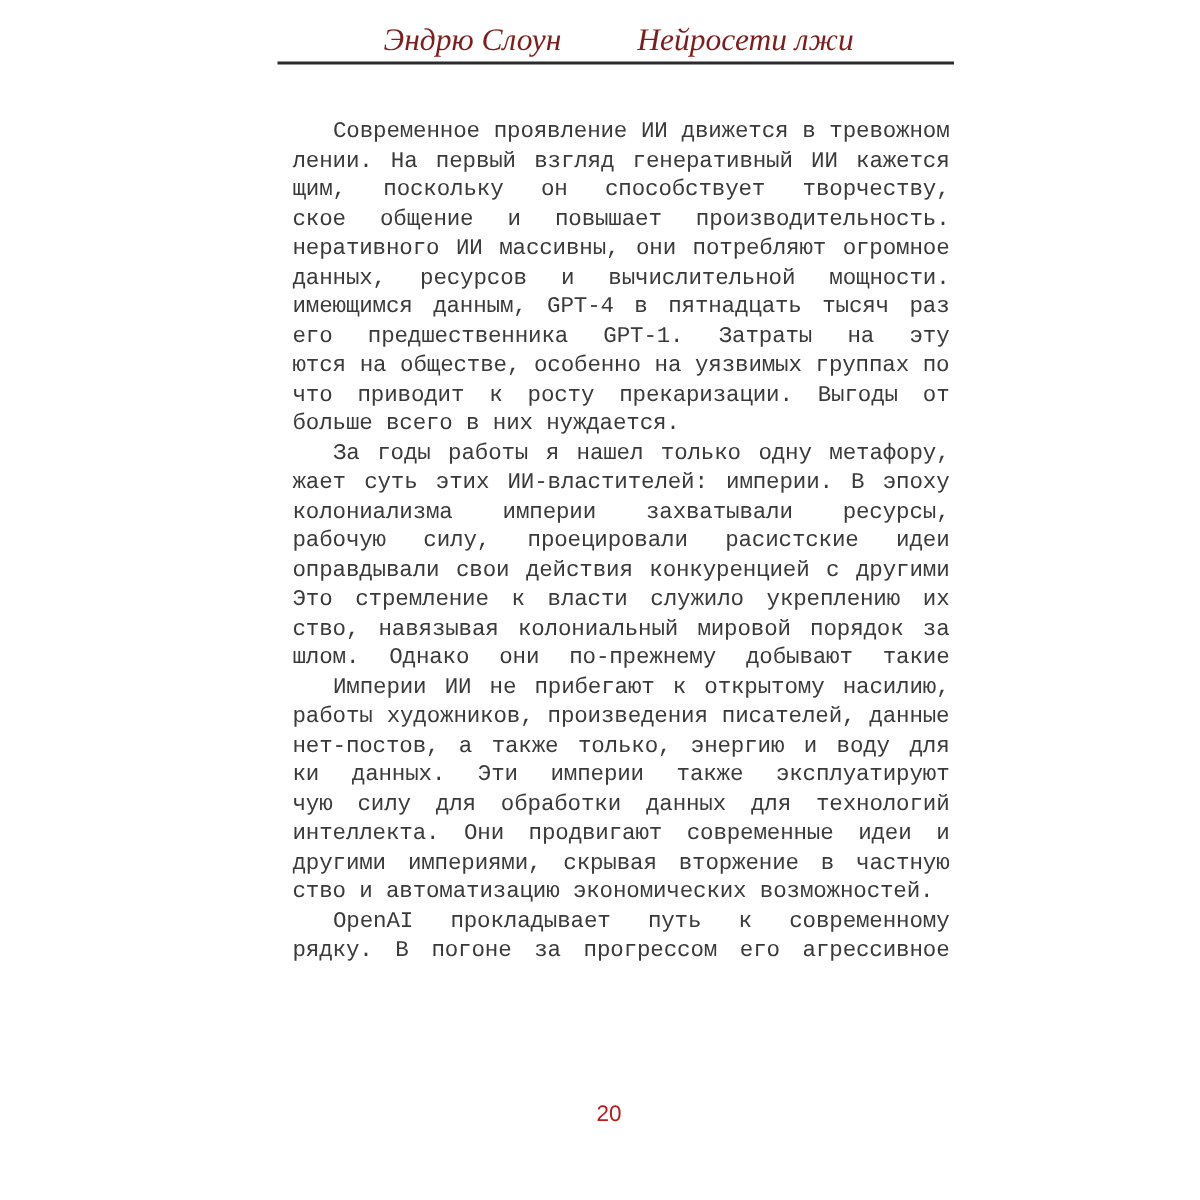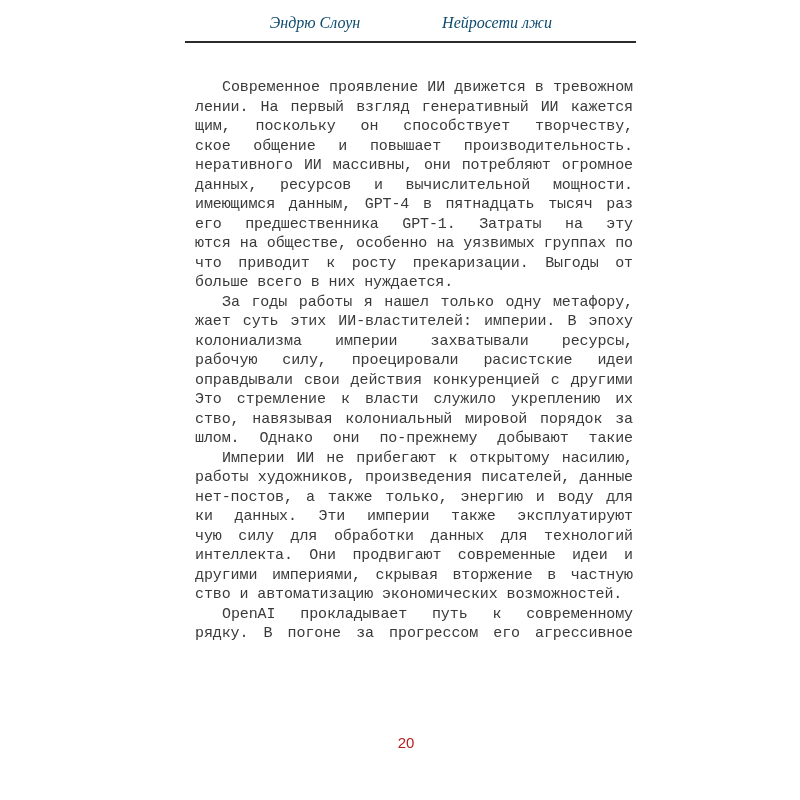--- a/index.html
+++ b/index.html
@@ -11,22 +11,22 @@
     font-family: "Liberation Serif", serif;
     overflow: hidden;
   }
   .running-head {
     position: absolute;
     top: 14px;
     left: 0;
     width: 800px;
     height: 24px;
     font-style: italic;
-    font-size: 16px;
-    color: #0c4a6e;
+    font-size: 21px;
+    color: #7f1d1d;
   }
   .running-head .author {
     position: absolute;
     left: 315px;
     transform: translateX(-50%);
     white-space: nowrap;
   }
   .running-head .booktitle {
     position: absolute;
     left: 497px;

